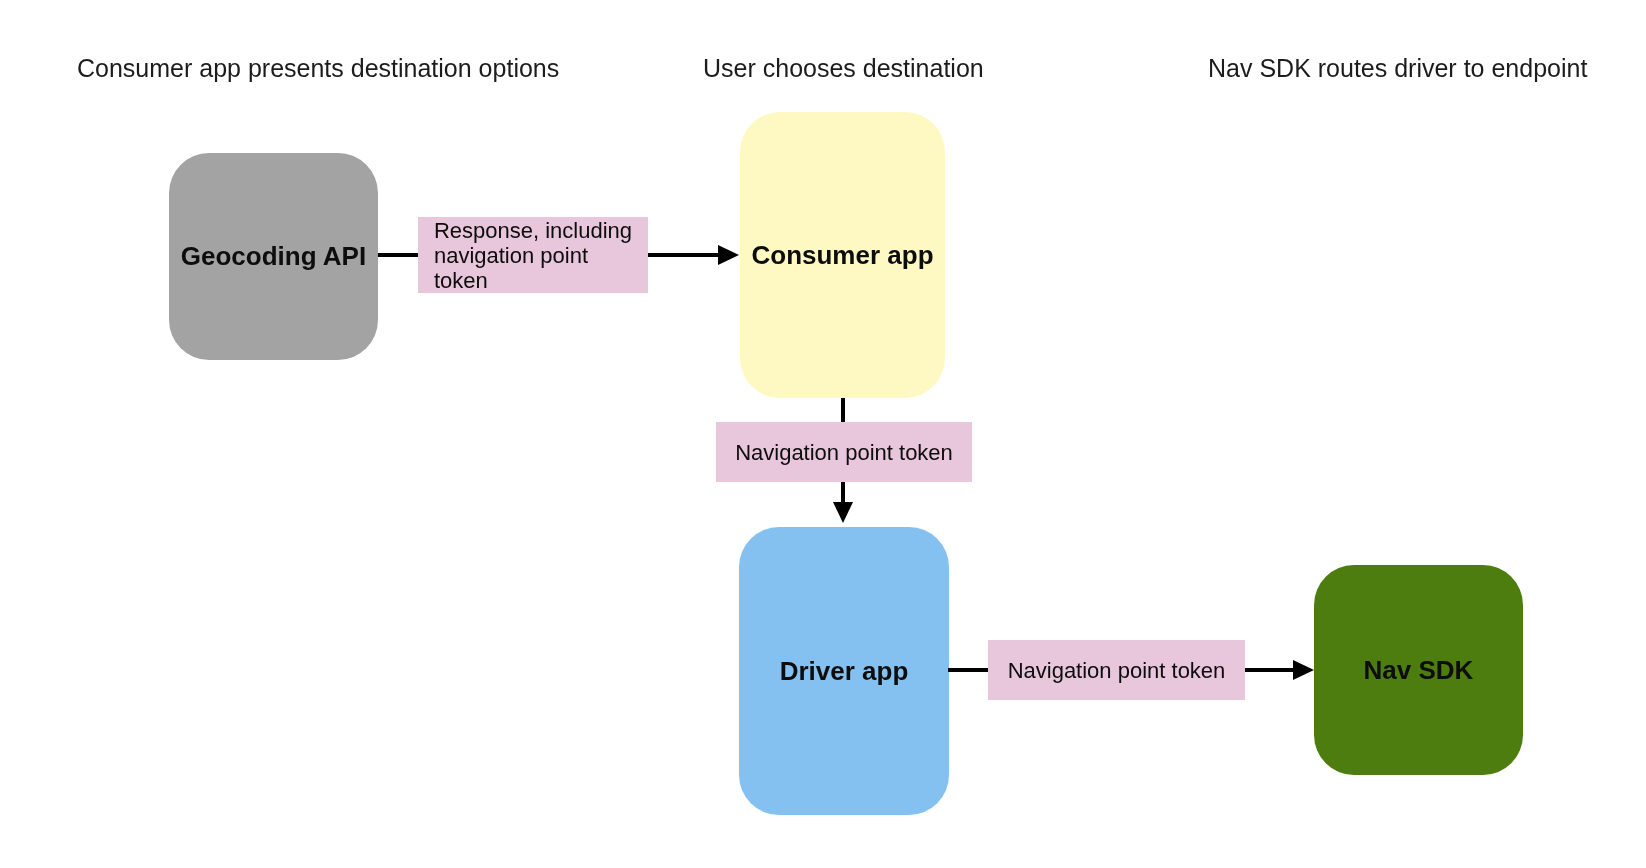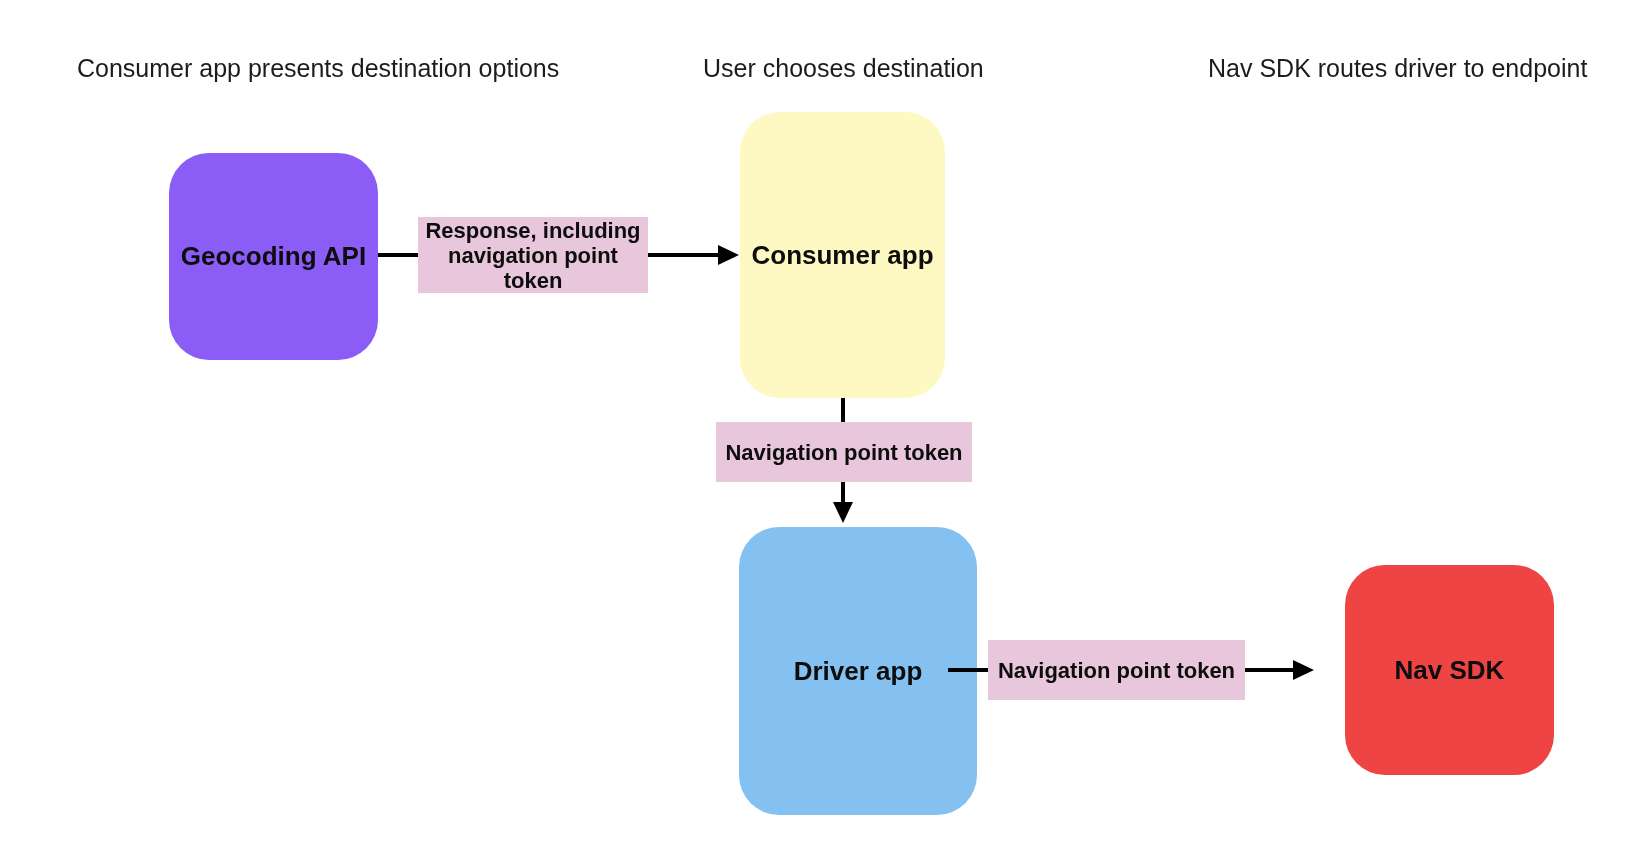--- a/index.html
+++ b/index.html
@@ -33,21 +33,21 @@
     display: flex;
     align-items: center;
     justify-content: center;
     font-size: 26px;
     font-weight: 700;
     color: #0d0d0d;
     text-align: center;
   }
   .node.geocoding { left: 169px; top: 153px; width: 209px; height: 207px; }
   .node.consumer  { left: 740px; top: 112px; width: 205px; height: 286px; }
-  .node.driver    { left: 739px; top: 527px; width: 238px; height: 288px; }
+  .node.driver    { left: 739px; top: 527px; width: 210px; height: 288px; }
   .node.navsdk    { left: 1314px; top: 565px; width: 209px; height: 210px; }
 
   
   .edge-line { position: absolute; background: #000000; z-index: 1; }
   .line-h1 { left: 378px; top: 253px; width: 341px; height: 4px; }
   .line-v1 { left: 841px; top: 398px; width: 4px; height: 105px; }
   .line-h2 { left: 948px; top: 668px; width: 346px; height: 4px; }
 
   .arrowhead { position: absolute; width: 0; height: 0; z-index: 1; }
   .head-right {
@@ -64,23 +64,23 @@
   .head-2 { left: 833px; top: 502px; }
   .head-3 { left: 1293px; top: 660px; }
 
   
   .edge-label {
     position: absolute;
     z-index: 2;
     display: flex;
     align-items: center;
     justify-content: center;
-    text-align: center;
+    text-align: left;
     font-size: 22px;
-    font-weight: 700;
+    font-weight: 400;
     color: #0d0d0d;
     line-height: 25px;
     white-space: pre-line;
   }
   .edge-label.l1 { left: 418px; top: 217px; width: 230px; height: 76px; }
   .edge-label.l2 { left: 716px; top: 422px; width: 256px; height: 60px; }
   .edge-label.l3 { left: 988px; top: 640px; width: 257px; height: 60px; }
 </style>
 </head>
 <body>
@@ -98,21 +98,21 @@
 token</div>
 
   <div class="edge-line line-v1"></div>
   <div class="arrowhead head-down head-2"></div>
   <div class="edge-label l2" style="background: rgb(232, 198, 219);">Navigation point token</div>
 
   <div class="edge-line line-h2"></div>
   <div class="arrowhead head-right head-3"></div>
   <div class="edge-label l3" style="background: rgb(232, 198, 219);">Navigation point token</div>
 
-  <div class="node geocoding" style="background: #8b5cf6;">Geocoding API</div>
+  <div class="node geocoding" style="background: #a3a3a3;">Geocoding API</div>
 
   <div class="node consumer" style="background: #fef9c3;">Consumer app</div>
 
   <div class="node driver" style="background: rgb(132, 193, 240);">Driver app</div>
 
-  <div class="node navsdk" style="background: #ef4444; margin-left: 31px;">Nav SDK</div>
+  <div class="node navsdk" style="background: #4d7c0f;">Nav SDK</div>
 
 </div>
 
 </body></html>

